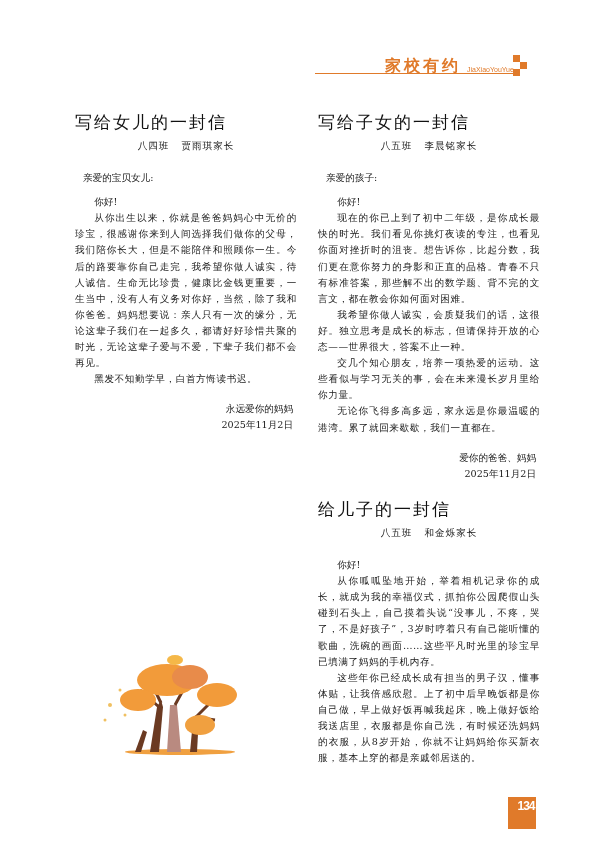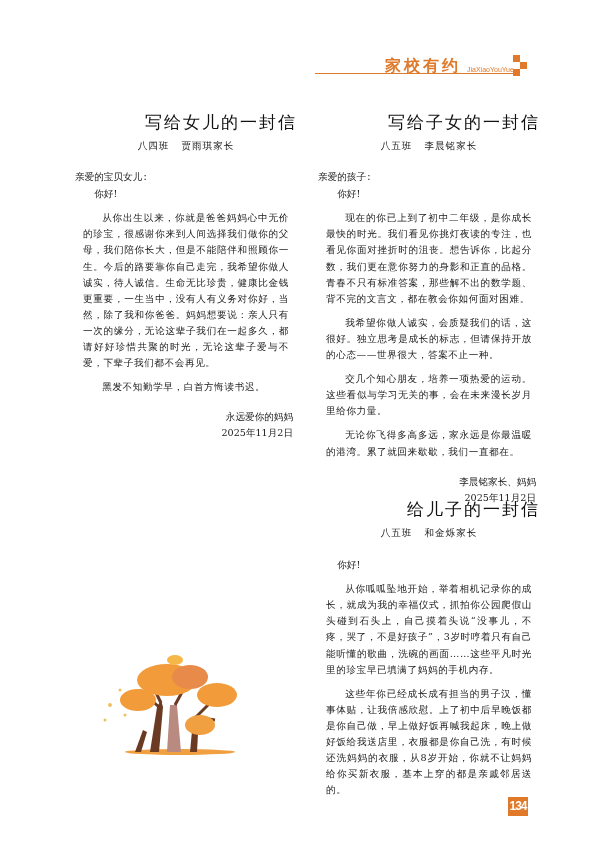--- a/index.html
+++ b/index.html
@@ -56,39 +56,39 @@
     .col {
       position: absolute;
       width: 222px;
       font-size: 9.6px;
       line-height: 16.1px;
     }
     .col-left { left: 75px; top: 110px; }
     .col-right { left: 318px; top: 110px; }
 
     .letter-title {
-      text-align: right;
+      text-align: left;
       font-size: 17px;
       letter-spacing: 2px;
       line-height: 24px;
       margin: 0;
       font-weight: normal;
       color: #111;
     }
     .letter-author {
       text-align: center;
       font-size: 9.6px;
       margin: 4px 0 16px 0;
       letter-spacing: 1px;
     }
     .author-class { margin-right: 12px; }
-    .salutation { margin: 0; font-family: Liberation Mono, monospace; }
+    .salutation { margin: 8px; }
     .greeting { margin: 0; text-indent: 2em; }
     .para {
-      margin: 8px;
+      margin: 0;
       text-indent: 2em;
       text-align: justify;
       letter-spacing: 0.6px;
     }
     .sign {
       text-align: right;
       margin: 0;
       padding-right: 4px;
     }
     .sign-block { margin-top: 14px; }
@@ -105,29 +105,30 @@
       left: 318px; top: 497px;
       width: 222px;
       font-size: 9.6px;
       line-height: 16.1px;
     }
 
     
     .page-number {
       position: absolute;
       left: 508px; top: 797px;
-      width: 20px; height: 19px;
+      width: 20px; height: 32px;
       background: #e07a2a;
       color: #ffffff;
       font-family: "Liberation Sans", sans-serif;
       font-size: 12px;
       font-weight: bold;
       line-height: 19px;
       text-align: center;
       letter-spacing: -1px;
+      padding-left: 8px;
     }
   </style>
 </head>
 <body>
 
 <div class="header">
   <span class="header-title">家校有约</span>
   <span class="header-pinyin">JiaXiaoYouYue</span>
   <div class="header-line"></div>
   <div class="sq sq1"></div>
@@ -176,21 +177,21 @@
   <div class="letter-author">
     <span class="author-class">八五班</span><span>李晨铭家长</span>
   </div>
   <p class="salutation">亲爱的孩子:</p>
   <p class="greeting">你好!</p>
   <p class="para">现在的你已上到了初中二年级，是你成长最快的时光。我们看见你挑灯夜读的专注，也看见你面对挫折时的沮丧。想告诉你，比起分数，我们更在意你努力的身影和正直的品格。青春不只有标准答案，那些解不出的数学题、背不完的文言文，都在教会你如何面对困难。</p>
   <p class="para">我希望你做人诚实，会质疑我们的话，这很好。独立思考是成长的标志，但请保持开放的心态——世界很大，答案不止一种。</p>
   <p class="para">交几个知心朋友，培养一项热爱的运动。这些看似与学习无关的事，会在未来漫长岁月里给你力量。</p>
   <p class="para">无论你飞得多高多远，家永远是你最温暖的港湾。累了就回来歇歇，我们一直都在。</p>
   <div class="sign-block">
-    <p class="sign">李晨铭家长、妈妈</p>
+    <p class="sign">爱你的爸爸、妈妈</p>
     <p class="sign">2025年11月2日</p>
   </div>
 </article>
 
 <article class="letter3">
   <h2 class="letter-title">给儿子的一封信</h2>
   <div class="letter-author">
     <span class="author-class">八五班</span><span>和金烁家长</span>
   </div>
   <p class="greeting">你好!</p>

